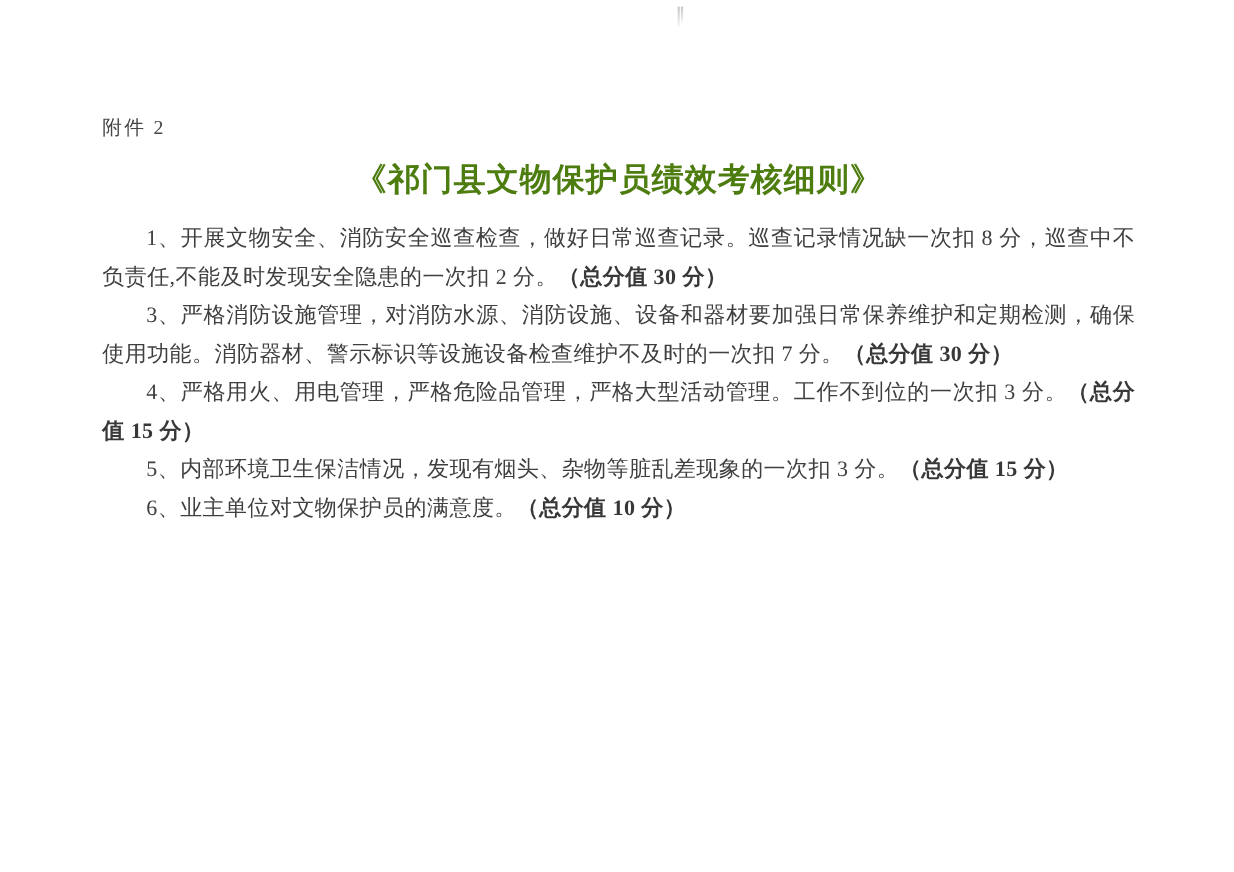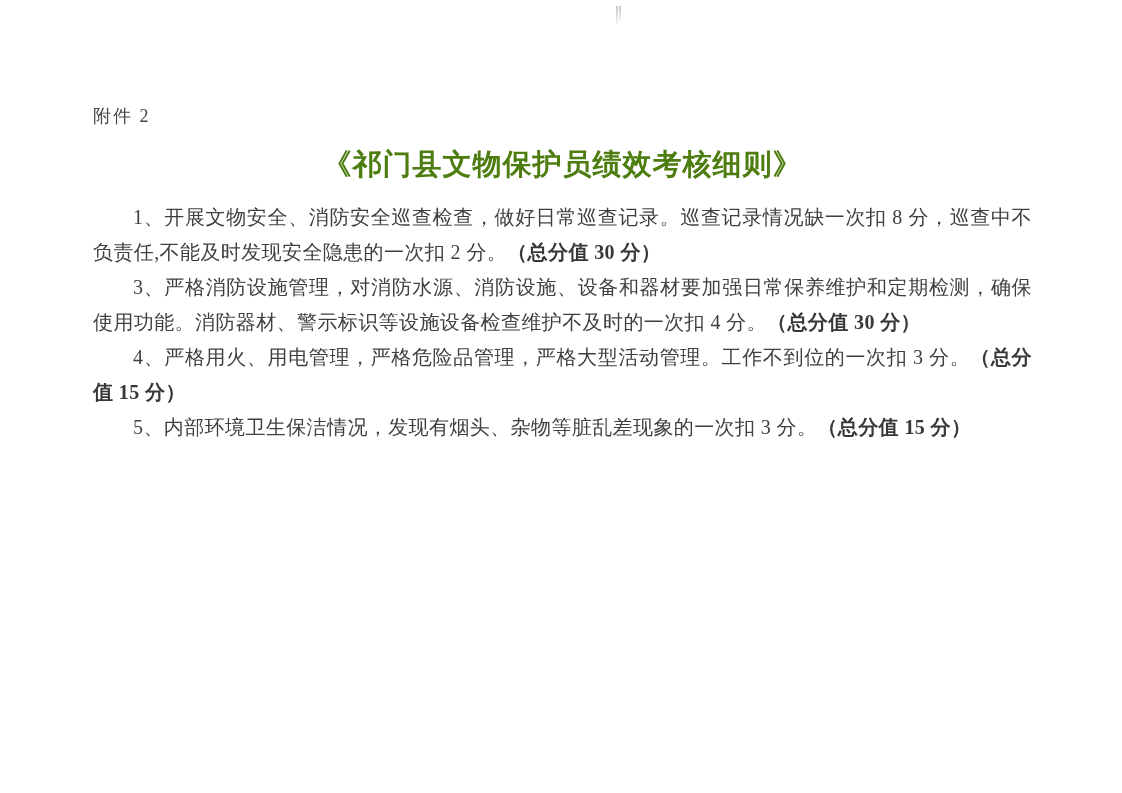--- a/index.html
+++ b/index.html
@@ -94,23 +94,24 @@
 
     <p class="attachment-label">附件 2</p>
 
     <h1 class="doc-title">《祁门县文物保护员绩效考核细则》</h1>
 
     <div class="body-text">
 
       <p><span>1、开展文物安全、消防安全巡查检查，做好日常巡查记录。巡查记录情况缺一次扣 8 分，巡查中不负责任,不能及时发现安全隐患的一次扣 2 分。</span><span class="score-note">（总分值 30 分）</span></p>
 
 
-      <p><span>3、严格消防设施管理，对消防水源、消防设施、设备和器材要加强日常保养维护和定期检测，确保使用功能。消防器材、警示标识等设施设备检查维护不及时的一次扣 4 分。</span><span class="score-note">（总分值 30 分）</span></p>
+      <p><span>3、严格消防设施管理，对消防水源、消防设施、设备和器材要加强日常保养维护和定期检测，确保使用功能。消防器材、警示标识等设施设备检查维护不及时的一次扣 7 分。</span><span class="score-note">（总分值 30 分）</span></p>
 
       <p><span>4、严格用火、用电管理，严格危险品管理，严格大型活动管理。工作不到位的一次扣 3 分。</span><span class="score-note">（总分值 15 分）</span></p>
 
       <p><span>5、内部环境卫生保洁情况，发现有烟头、杂物等脏乱差现象的一次扣 3 分。</span><span class="score-note">（总分值 15 分）</span></p>
 
+      <p><span>6、业主单位对文物保护员的满意度。</span><span class="score-note">（总分值 10 分）</span></p>
 
 
     </div>
   </div>
 </div>
 
 </body></html>

